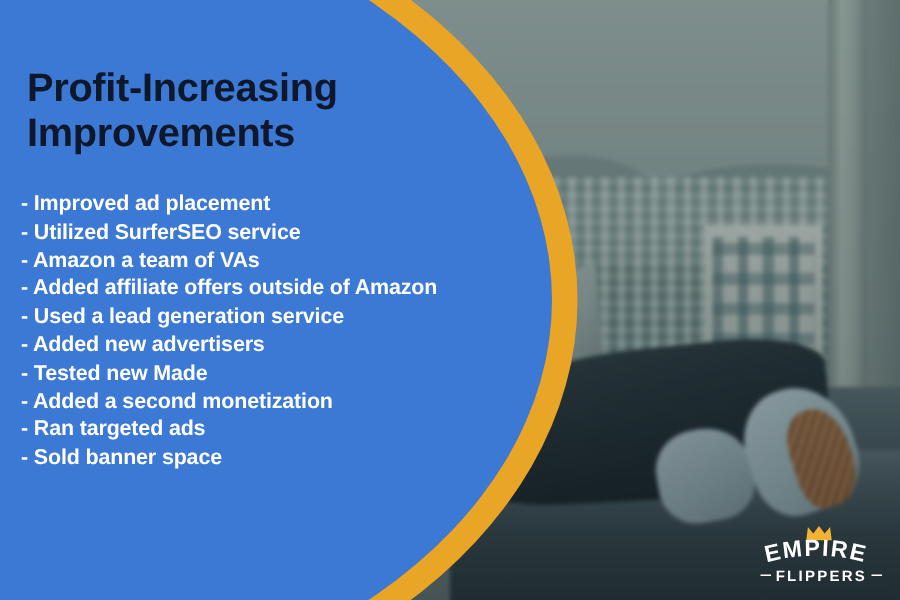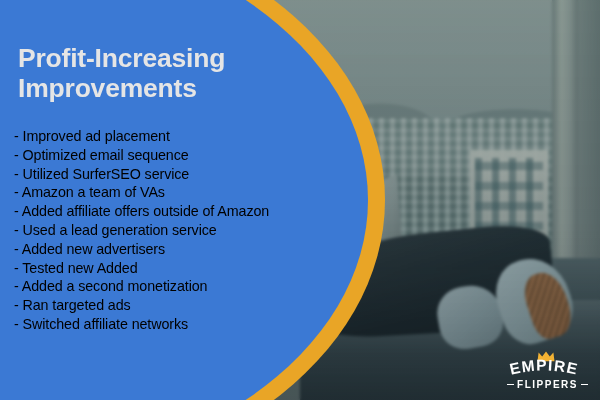--- a/index.html
+++ b/index.html
@@ -177,41 +177,41 @@
     position: absolute;
     left: 0; top: 0;
     width: 370px;
     height: 400px;
   }
   .headline {
     position: absolute;
     left: 18px;
     top: 25px;
     width: 330px;
-    color: #e5e5e5;
+    color: #0f172a;
     font-size: 26.5px;
     font-weight: bold;
     line-height: 30px;
     letter-spacing: -0.2px;
   }
   .headline-line { display: block; white-space: nowrap; }
 
   .bullet-list {
     position: absolute;
     left: 14px;
     top: 127px;
     width: 350px;
     margin: 0;
     padding: 0;
     list-style: none;
   }
   .bullet-item {
-    color: #000000;
+    color: #ffffff;
     font-size: 14.3px;
-    font-weight: normal;
+    font-weight: bold;
     line-height: 18.8px;
     white-space: nowrap;
     letter-spacing: -0.1px;
   }
 
   
   .logo {
     position: absolute;
     left: 497px;
     top: 348px;
@@ -284,30 +284,29 @@
 
   <div class="content">
 
     <h1 class="headline">
       <span class="headline-line">Profit-Increasing</span>
       <span class="headline-line">Improvements</span>
     </h1>
 
     <ul class="bullet-list">
       <li class="bullet-item">- Improved ad placement</li>
-      <li class="bullet-item">- Optimized email sequence</li>
       <li class="bullet-item">- Utilized SurferSEO service</li>
       <li class="bullet-item">- Amazon a team of VAs</li>
       <li class="bullet-item">- Added affiliate offers outside of Amazon</li>
       <li class="bullet-item">- Used a lead generation service</li>
       <li class="bullet-item">- Added new advertisers</li>
-      <li class="bullet-item">- Tested new Added</li>
+      <li class="bullet-item">- Tested new Made</li>
       <li class="bullet-item">- Added a second monetization</li>
       <li class="bullet-item">- Ran targeted ads</li>
-      <li class="bullet-item">- Switched affiliate networks</li>
+      <li class="bullet-item">- Sold banner space</li>
     </ul>
 
   </div>
 
   <div class="logo">
 
     <div class="logo-crown">
       <svg width="18" height="11" viewBox="0 0 18 11">
         <path d="M0.5 10.2 L1.6 1.4 L5.2 5.6 L9 0.6 L12.8 5.6 L16.4 1.4 L17.5 10.2 Z" fill="#F2B233"></path>
       </svg>

